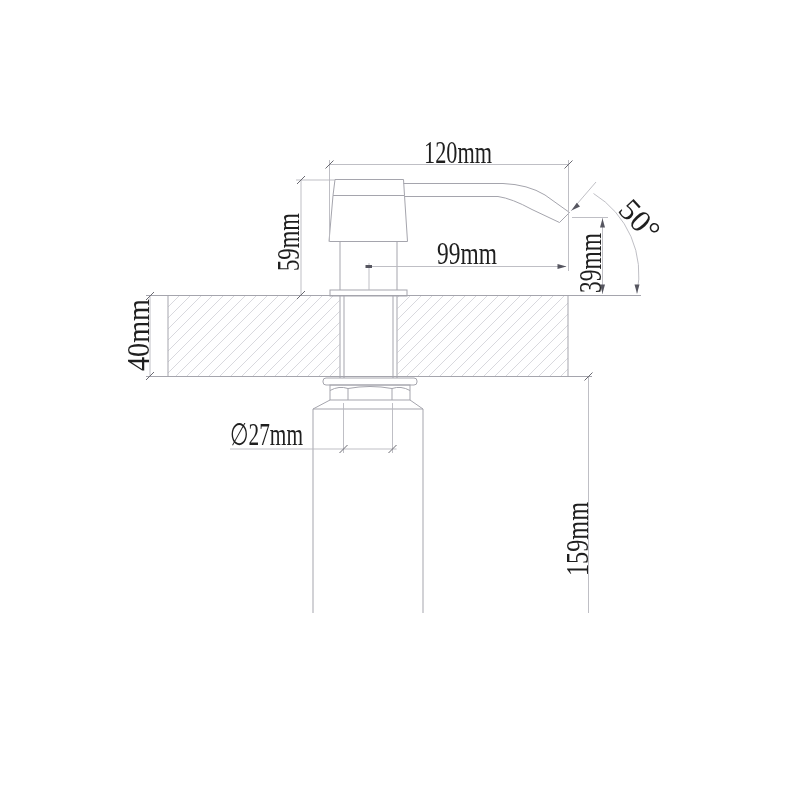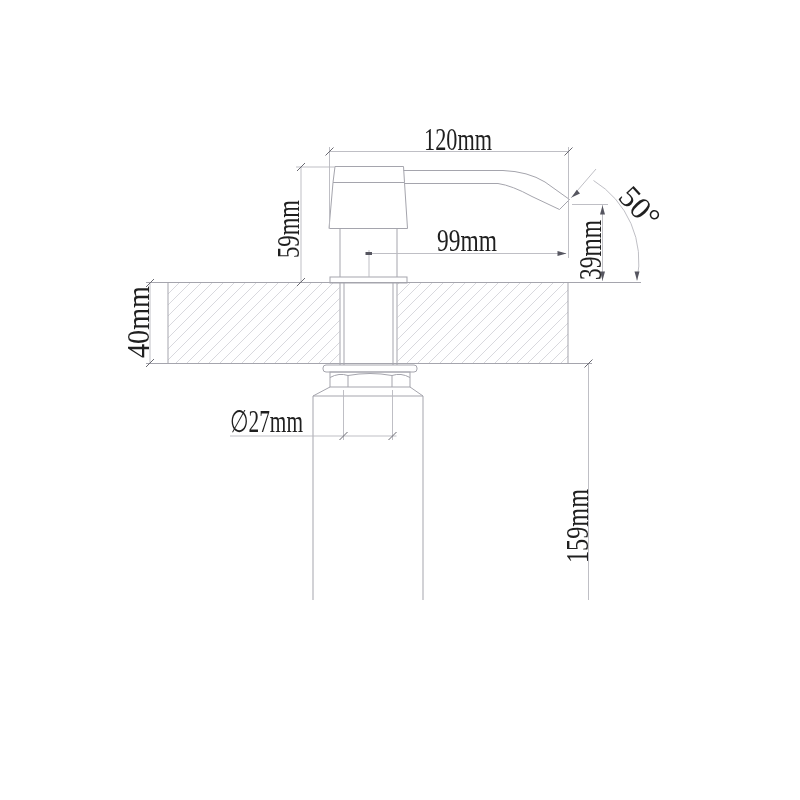--- a/index.html
+++ b/index.html
@@ -1,17 +1,17 @@
 <!DOCTYPE html>
 <html style="--background: #ffffff; --line_color: #a5a5ad; --dim_line_color: #b8b8be; --hatch_color: #cfcfd5; --text_color: #1f1f1f;"><head>
 <meta charset="utf-8">
 <style>
   html,body{margin:0;padding:0;background:#ffffff;}
   .stage{position:relative;width:800px;height:600px;background:var(--background,#fff);overflow:hidden;
-         font-family:"Liberation Serif", serif;}
+         font-family:"Liberation Serif", serif;margin-top:13px;}
   svg{position:absolute;left:0;top:0;}
   .obj{stroke:var(--line_color,#a5a5ad);stroke-width:1;fill:none;}
   .dim{stroke:var(--dim_line_color,#b8b8be);stroke-width:0.9;fill:none;}
   .hatchline{stroke:var(--hatch_color,#cfcfd5);stroke-width:0.8;}
   .tick{stroke:#6a6a72;stroke-width:1;fill:none;}
   .arrow{fill:#565660;stroke:none;}
   .dimtext{fill:var(--text_color,#1f1f1f);font-size:31px;
            font-family:"Liberation Serif", serif;}
 </style>
 </head>

